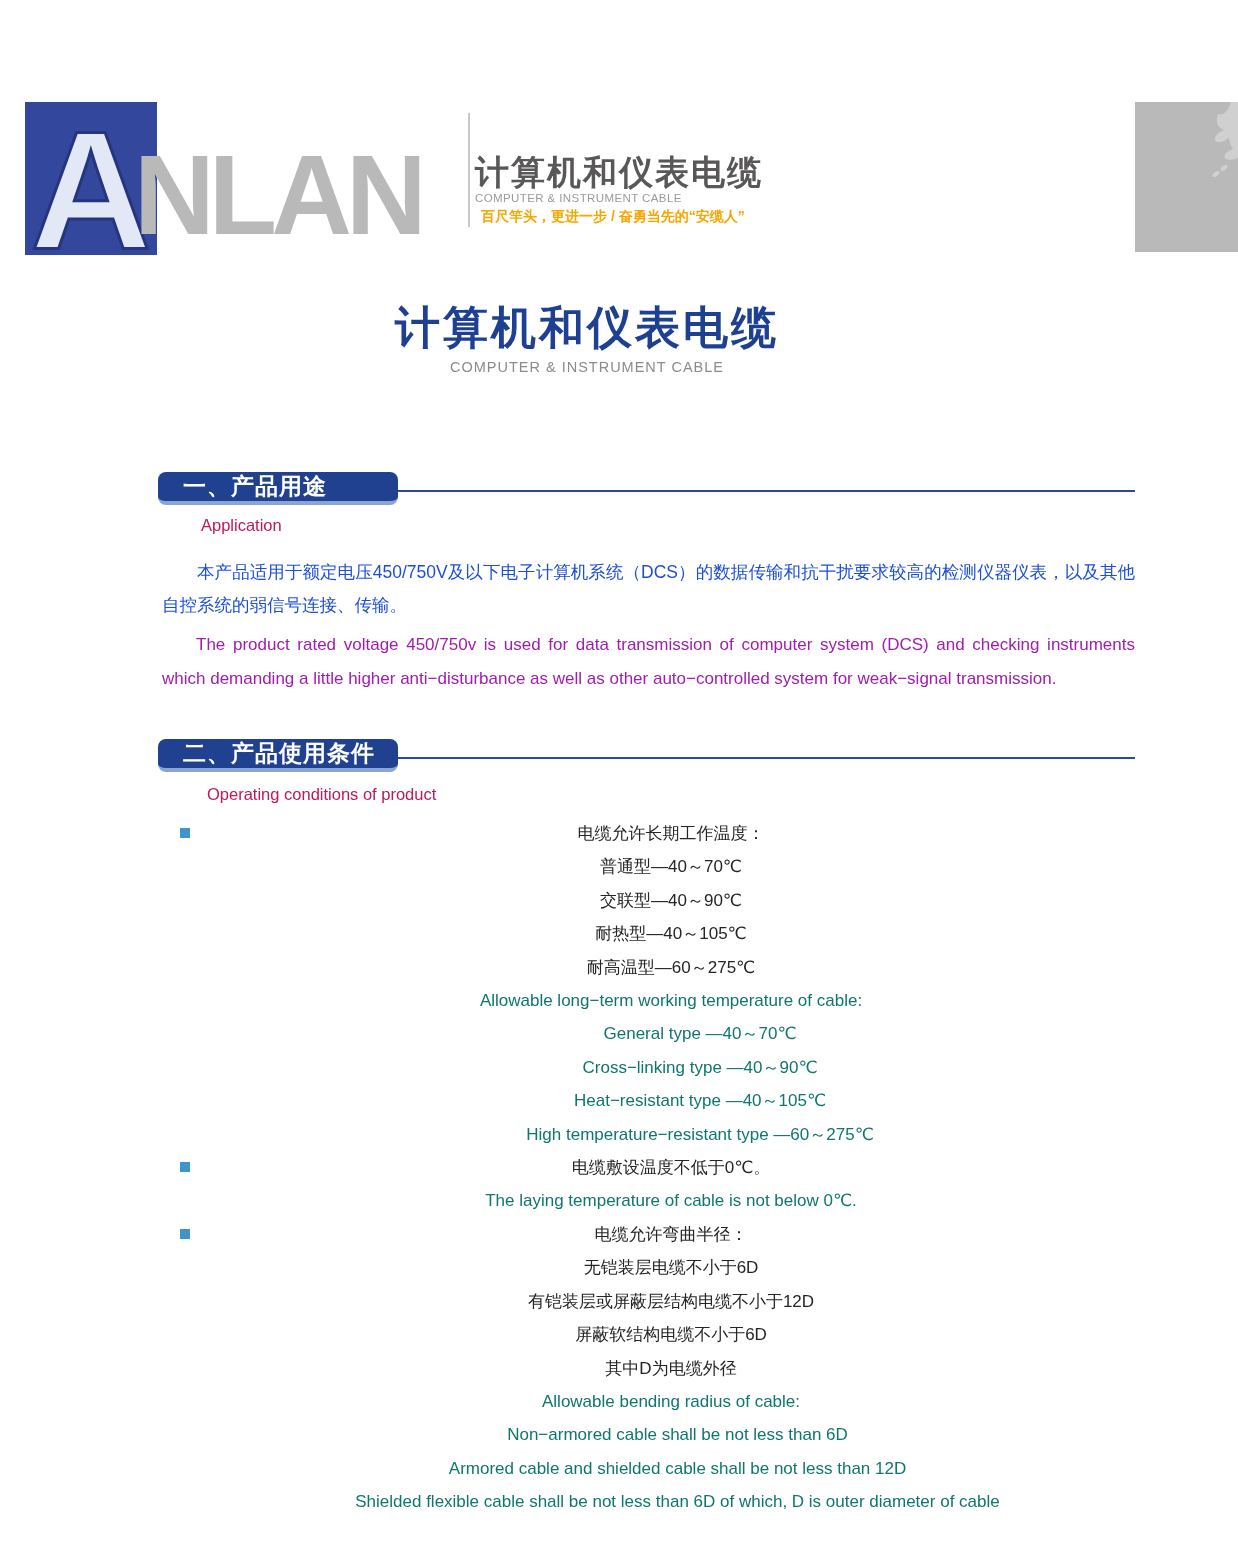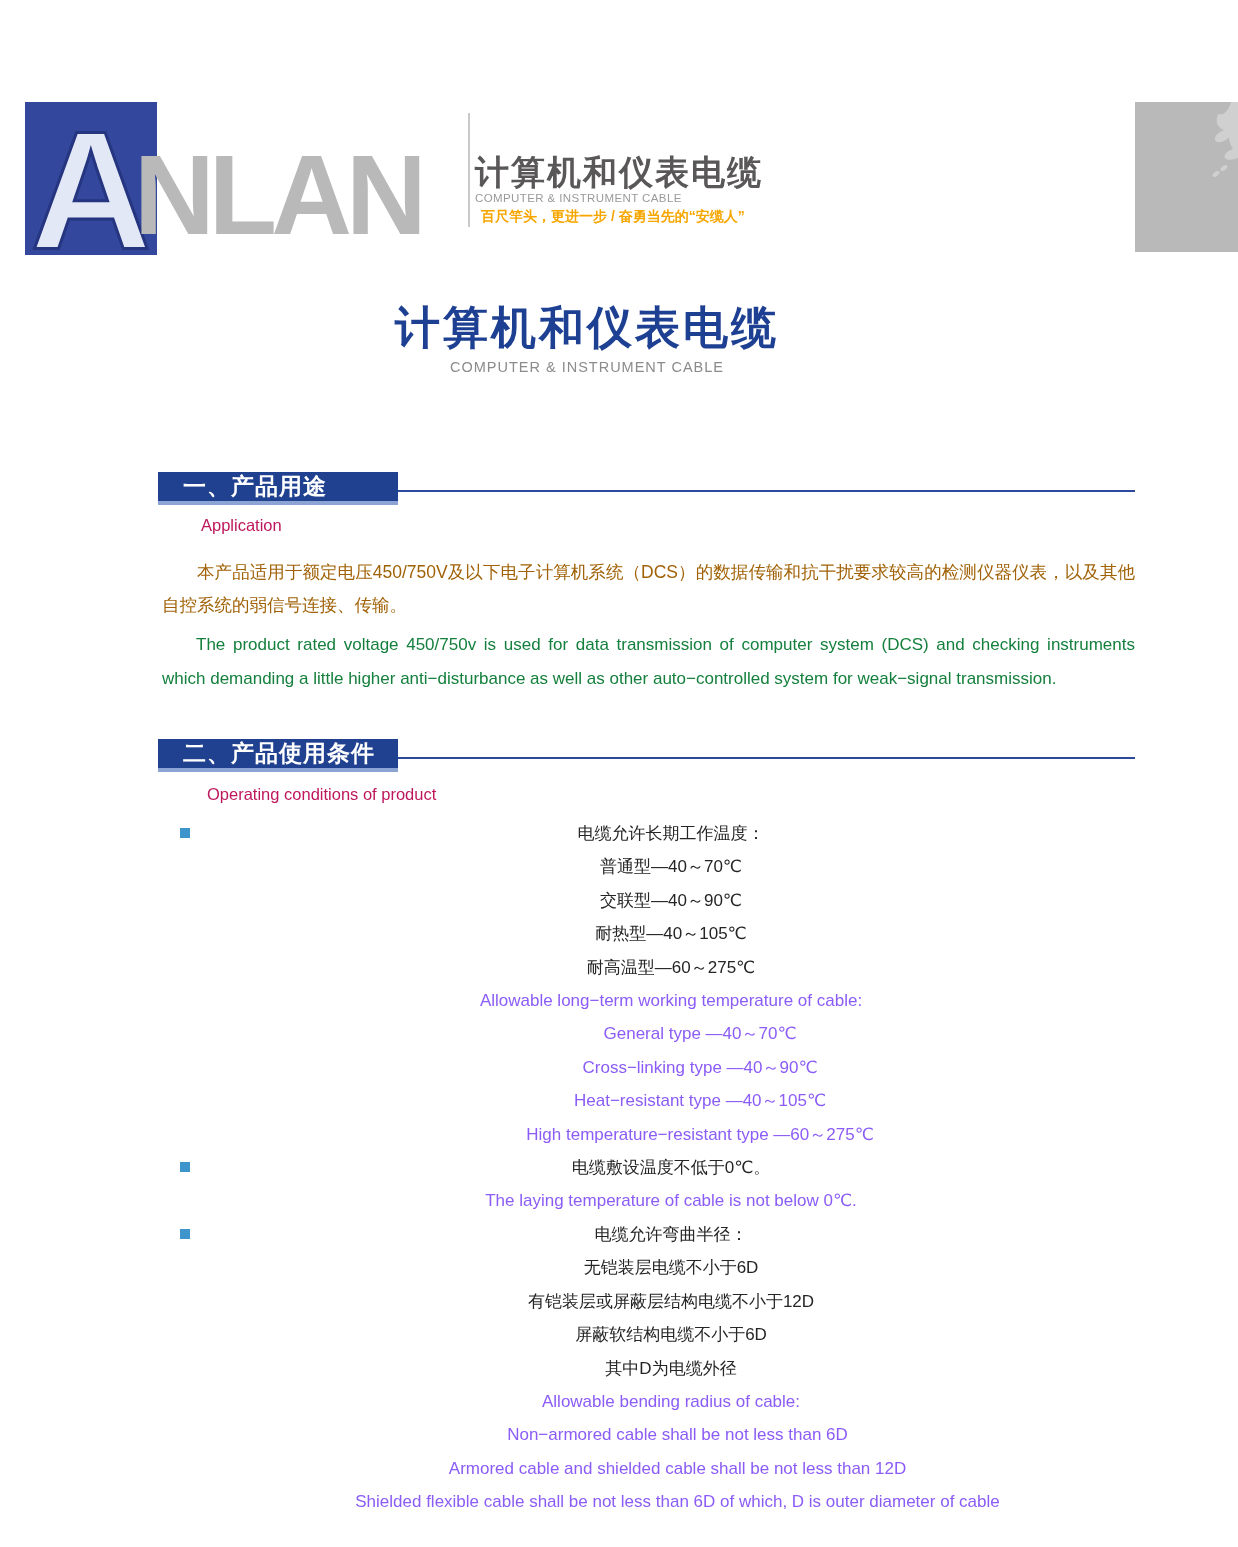--- a/index.html
+++ b/index.html
@@ -53,54 +53,54 @@
   .page-title-en {
     position:absolute; left:0; top:359px; width:1174px; text-align:center;
     font-size:14.5px; color:#8b8b8b; letter-spacing:1px;
   }
 
   
   .sec-box {
     position:absolute; left:158px; width:240px; height:33px;
     background:#20418f; border-bottom:4px solid #8ba4d3;
     color:#ffffff; font-size:23px; font-weight:bold; letter-spacing:1px;
-    display:flex; align-items:center; padding-left:25px; white-space:nowrap;
+    display:flex; align-items:center; padding-left:25px; white-space:nowrap;border-radius:8px;
   }
   .sec-box.s1 { top:472px; }
   .sec-box.s2 { top:739px; }
   .sec-rule { position:absolute; left:398px; width:737px; height:2px; background:#2b4a9e; }
   .sec-rule.s1 { top:490px; }
   .sec-rule.s2 { top:757px; }
   .sec-sub { position:absolute; font-size:16.5px; color:#be185d; }
   .sec-sub.s1 { left:201px; top:516px; }
   .sec-sub.s2 { left:207px; top:785px; }
 
   
   .para-cn {
     position:absolute; left:162px; top:556px; width:973px;
-    font-size:17.5px; line-height:33px; color:#a16207;
+    font-size:17.5px; line-height:33px; color:#1d4ed8;
     text-align:justify; text-indent:2em;
   }
   .para-en {
     position:absolute; left:162px; top:628px; width:973px;
-    font-size:17px; line-height:34px; color:#15803d;
+    font-size:17px; line-height:34px; color:#a21caf;
     text-align:justify; text-indent:2em;
   }
 
   .cond-list {
     position:absolute; left:162px; top:817px; width:973px;
     font-size:17px; line-height:33.4px; color:#252525;
   }
   .row { padding-left:45px; white-space:nowrap;text-align:center; }
   .row.bullet { position:relative; }
   .row.bullet::before {
     content:""; position:absolute; left:18px; top:11px;
     width:10px; height:10px; background:#3e95cb;
   }
-  .row.en { color:#8b5cf6; }
+  .row.en { color:#0f766e; }
   .row.indent-deep { padding-left:103px; }
   .row.indent-mid  { padding-left:58px; }
 </style>
 </head>
 <body>
 
 <div class="logo-box">
   <span class="logo-a">A</span>
 </div>
 <div class="logo-rest">NLAN</div>

